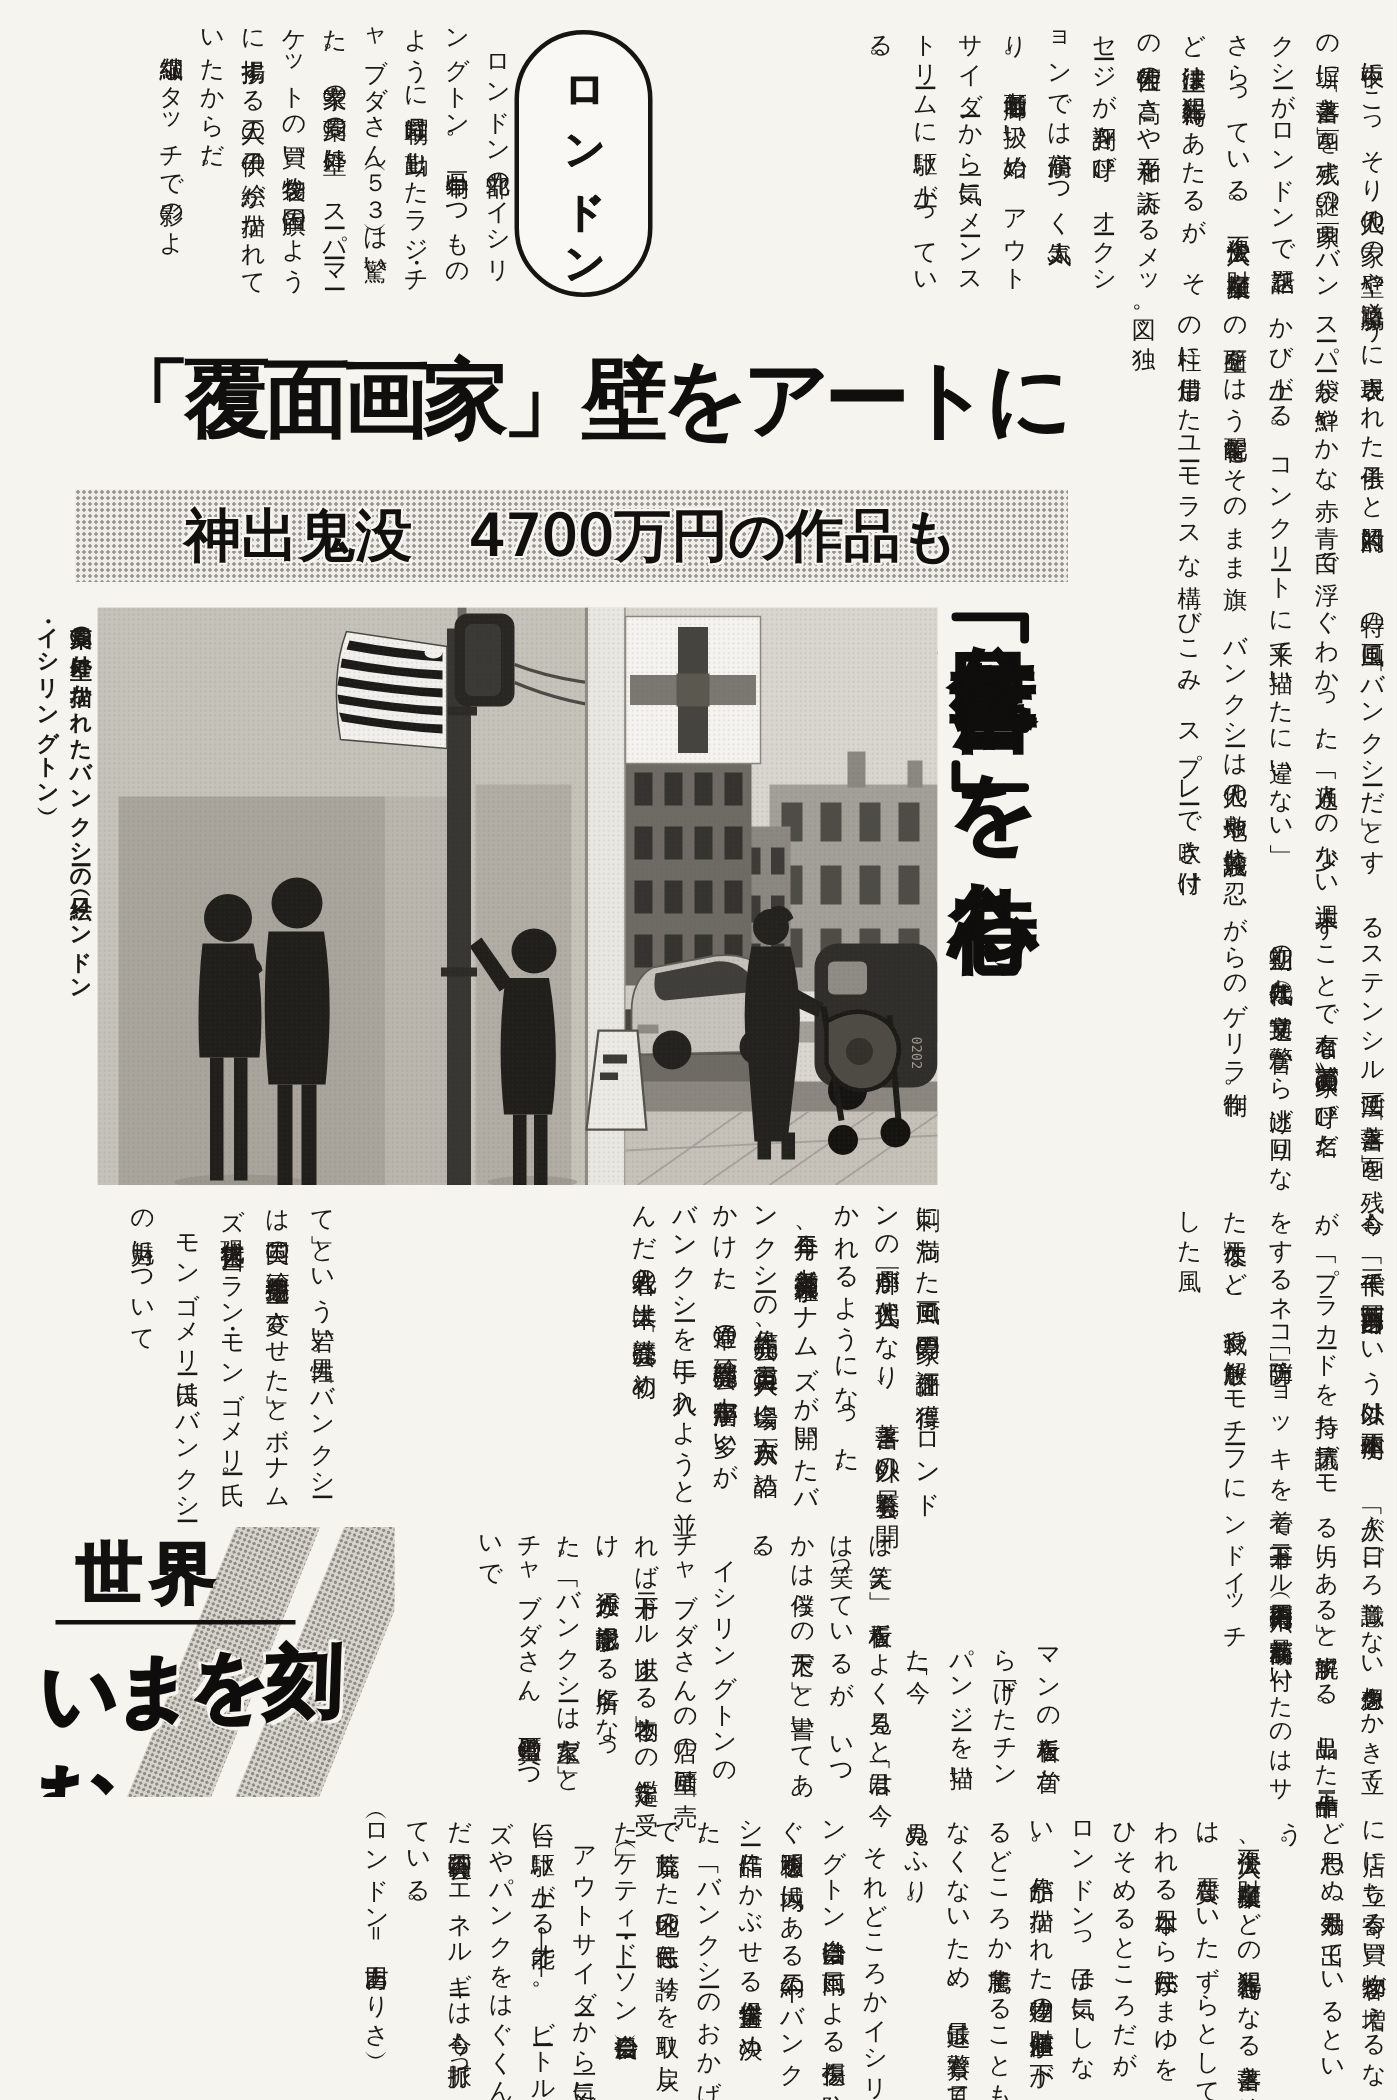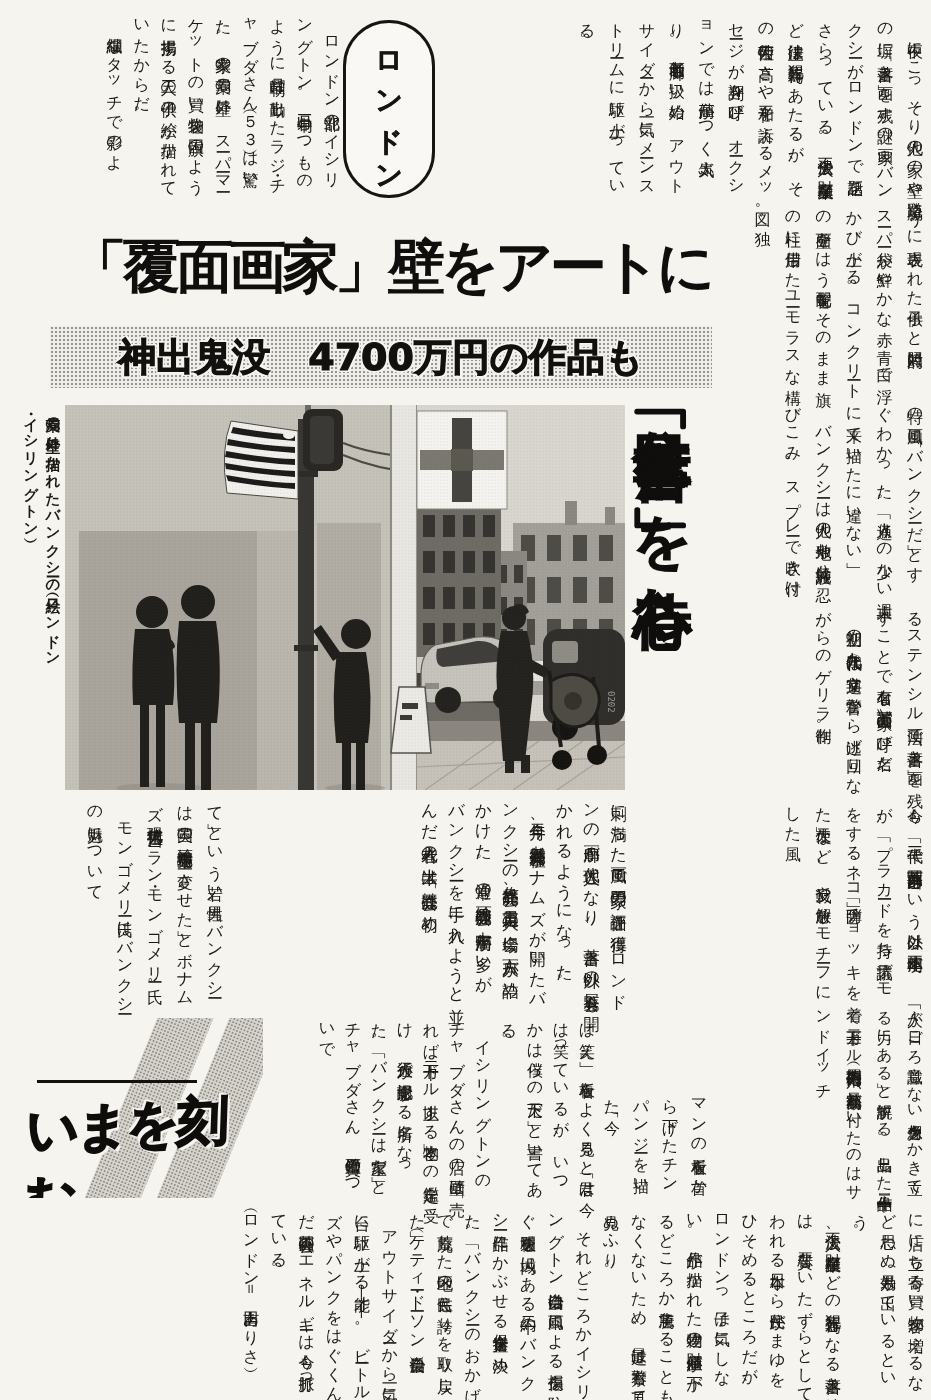--- a/index.html
+++ b/index.html
@@ -44,21 +44,21 @@
   }
   .subhead{
     position:absolute;left:50px;top:326px;width:662px;height:62px;
     background-color:#efedea;
     background-image:radial-gradient(#97948d 1px, rgba(0,0,0,0) 1.25px);
     background-size:4px 4px;
     display:flex;align-items:center;justify-content:center;
   }
   .subhead span{
     font-family:"DejaVu Sans","Liberation Sans",sans-serif;
-    font-weight:bold;font-size:38px;letter-spacing:0px;color:#12110f;
+    font-weight:normal;font-size:38px;letter-spacing:0px;color:#12110f;
     -webkit-text-stroke:1.2px #12110f;
     text-shadow:2px 0 0 #f6f4ef,-2px 0 0 #f6f4ef,0 2px 0 #f6f4ef,0 -2px 0 #f6f4ef,
                 2px 2px 0 #f6f4ef,-2px -2px 0 #f6f4ef,2px -2px 0 #f6f4ef,-2px 2px 0 #f6f4ef;
   }
 
   .caption{
     left:18px;top:406px;width:46px;height:378px;
     font-family:"DejaVu Sans","Liberation Sans",sans-serif;font-weight:bold;
     font-size:14.5px;letter-spacing:1px;line-height:22px;
   }
@@ -343,17 +343,18 @@
 　イシリングトンのチャブダさんの店の壁画は「売れば二十万ドル以上する本物」との鑑定を受け、通行人が記念撮影する名所になった。「バンクシーは家宝だ」とチャブダさん。壁画鑑賞のついで</div>
   <div class="vt body-col bottom-band">に店に立ち寄る買い物客が増えるなど思わぬ効果も出ているという。
 　不法侵入、財産棄損などの犯罪行為となる落書き絵は、悪質ないたずらとして行われる日本なら住民がまゆをひそめるところだが、ロンドンっ子は気にしない。作品が描かれた建物の財産価値が下がるどころか急騰することも少なくないため、最近は警察も見て見ぬふり。
 　それどころかイシリングトン自治会は風雨による損傷を防ぐ透明板を域内にある約二十のバンクシー作品にかぶせる保全措置を決めた。「バンクシーのおかげで荒廃した地区の住民も誇りを取り戻した」（ケティー・ドーソン自治会長）
 　アウトサイダーから一気に表舞台に駆け上がる才能――。ビートルズやパンクをはぐくんだ英国社会のエネルギーは今も脈打っている。
 （ロンドン＝吉田ありさ）</div>
 
   <div class="series-logo">
     <div class="stripe s1"></div>
     <div class="stripe s2"></div>
+    <div class="logo-sekai">世界</div>
     <div class="logo-rule"></div>
     <div class="logo-ima">いまを刻む</div>
   </div>
 
 </div>
 
 </body></html>

